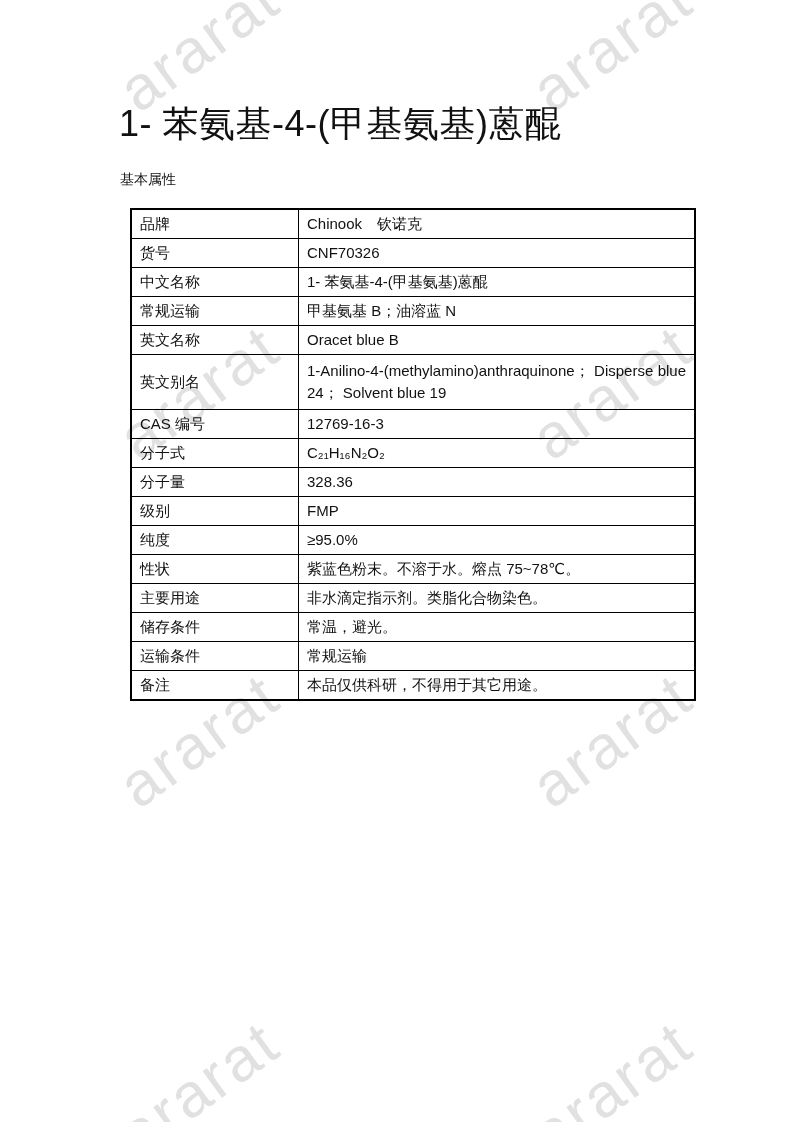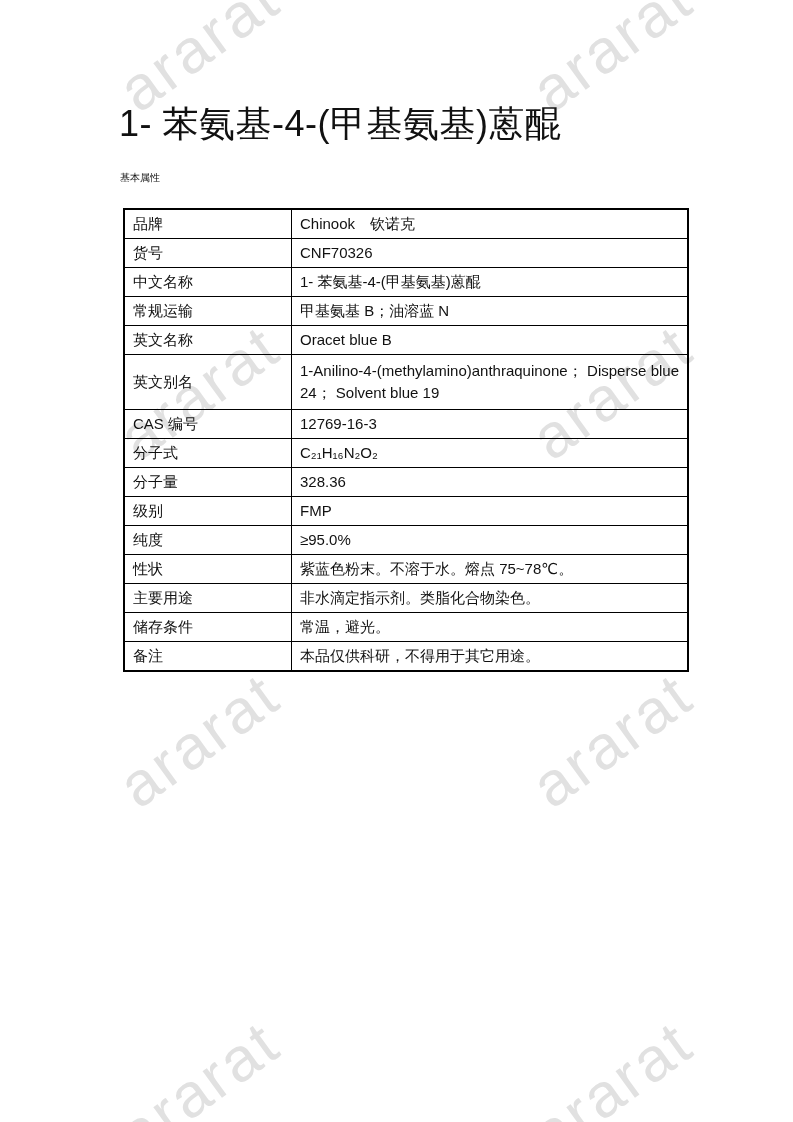--- a/index.html
+++ b/index.html
@@ -45,26 +45,26 @@
     font-size: 36px;
     font-weight: 500;
     color: #111;
     letter-spacing: 0.5px;
     white-space: nowrap;
   }
   .section-heading {
     position: absolute;
     left: 120px;
     top: 171px;
-    font-size: 10px;
+    font-size: 14px;
     color: #111;
   }
   .props-table {
     position: absolute;
-    left: 123px;
+    left: 130px;
     top: 208px;
     width: 566px;
     border-collapse: collapse;
     table-layout: fixed;
     border: 2px solid #000;
     background: transparent;
   }
   .props-table td {
     border: 1px solid #000;
     font-size: 15px;
@@ -153,20 +153,24 @@
         </tr>
         <tr>
           <td class="c-label">主要用途</td>
           <td class="c-value">非水滴定指示剂。类脂化合物染色。</td>
         </tr>
         <tr>
           <td class="c-label">储存条件</td>
           <td class="c-value">常温，避光。</td>
         </tr>
         <tr>
+          <td class="c-label">运输条件</td>
+          <td class="c-value">常规运输</td>
+        </tr>
+        <tr>
           <td class="c-label">备注</td>
           <td class="c-value">本品仅供科研，不得用于其它用途。</td>
         </tr>
       </tbody>
     </table>
 
   </div>
 </div>
 
 </body></html>

